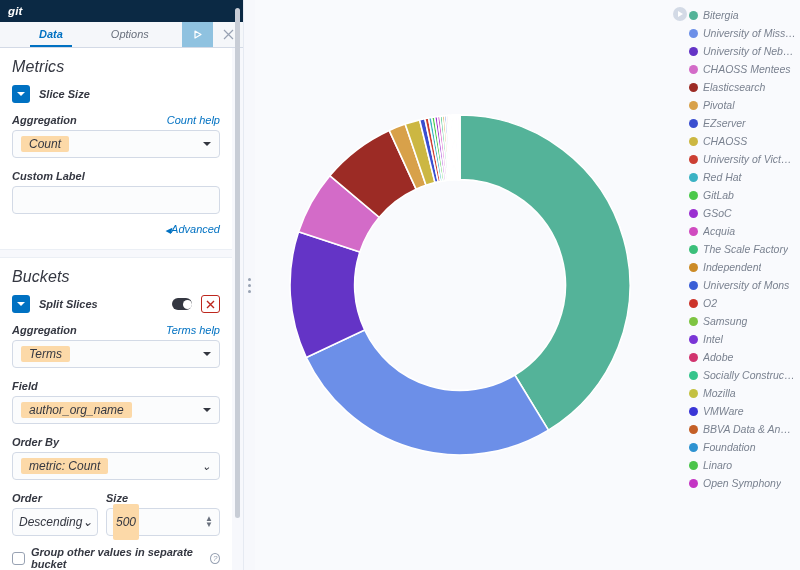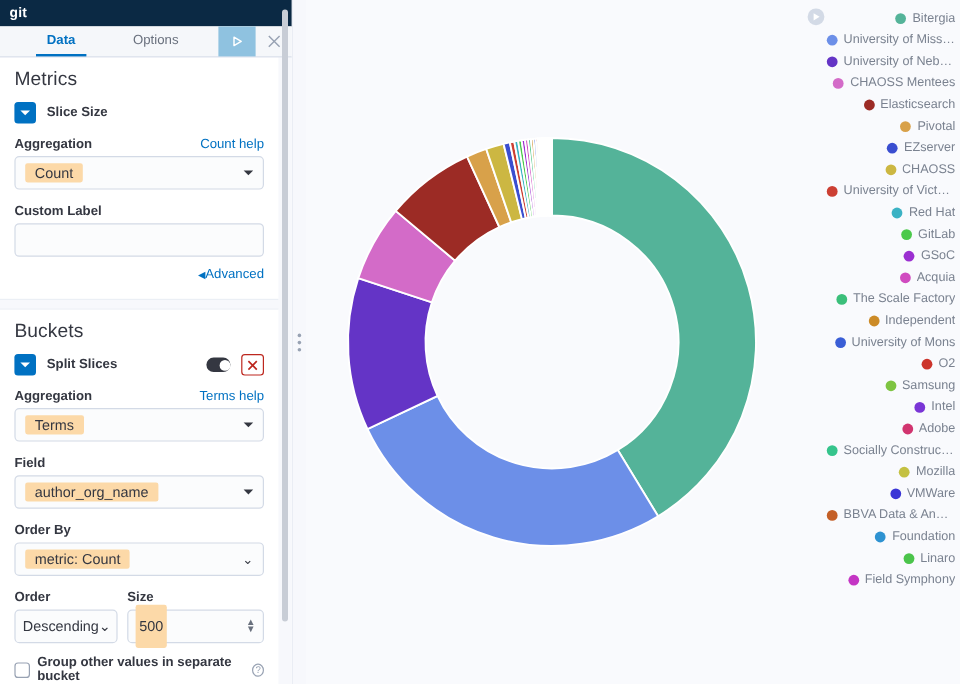--- a/index.html
+++ b/index.html
@@ -2,21 +2,21 @@
 <html><head>
 <meta charset="utf-8">
 <style>
   * { box-sizing: border-box; margin: 0; padding: 0; }
   html, body {
     width: 800px; height: 570px;
     font-family: "Liberation Sans", sans-serif;
     background: #F7F8FC;
     overflow: hidden;
   }
-  #app { position: relative; width: 800px; height: 570px; display: flex; }
+  #app { position: relative; width: 800px; height: 570px; display: flex; font-style: italic; }
 
   
   #editor {
     position: relative;
     width: 243px; height: 570px;
     background: #FFFFFF;
     display: flex; flex-direction: column;
     flex: 0 0 243px;
   }
   #titlebar {
@@ -166,21 +166,21 @@
     width: 14px; height: 14px; border-radius: 50%; background: #D3DAE6;
     display: flex; align-items: center; justify-content: center; cursor: pointer;
   }
   #legend-toggle .tri {
     width: 0; height: 0; border-top: 3.5px solid transparent;
     border-bottom: 3.5px solid transparent; border-left: 5px solid #FFFFFF;
     margin-left: 1px;
   }
   .legend-list { margin-left: 17px; }
   .legend-item {
-    display: flex; align-items: center; gap: 5px; height: 18px; cursor: pointer; justify-content: flex-end;
+    display: flex; align-items: center; gap: 5px; height: 18px; cursor: pointer;
   }
   .legend-dot { width: 9px; height: 9px; border-radius: 50%; flex: 0 0 9px; }
   .legend-label {
     font-size: 10.5px; color: #7A8290; white-space: nowrap;
     overflow: hidden; text-overflow: ellipsis; max-width: 98px;
   }
 </style>
 </head>
 <body>
 
@@ -480,19 +480,19 @@
           <div class="legend-item">
             <span class="legend-dot" style="background: rgb(46, 146, 209);"></span>
             <span class="legend-label">Foundation</span>
           </div>
           <div class="legend-item">
             <span class="legend-dot" style="background: rgb(75, 196, 75);"></span>
             <span class="legend-label">Linaro</span>
           </div>
           <div class="legend-item">
             <span class="legend-dot" style="background: rgb(196, 53, 196);"></span>
-            <span class="legend-label">Field Symphony</span>
+            <span class="legend-label">Open Symphony</span>
           </div>
         </div>
     </div>
 
   </div>
 </div>
 
 </body></html>

